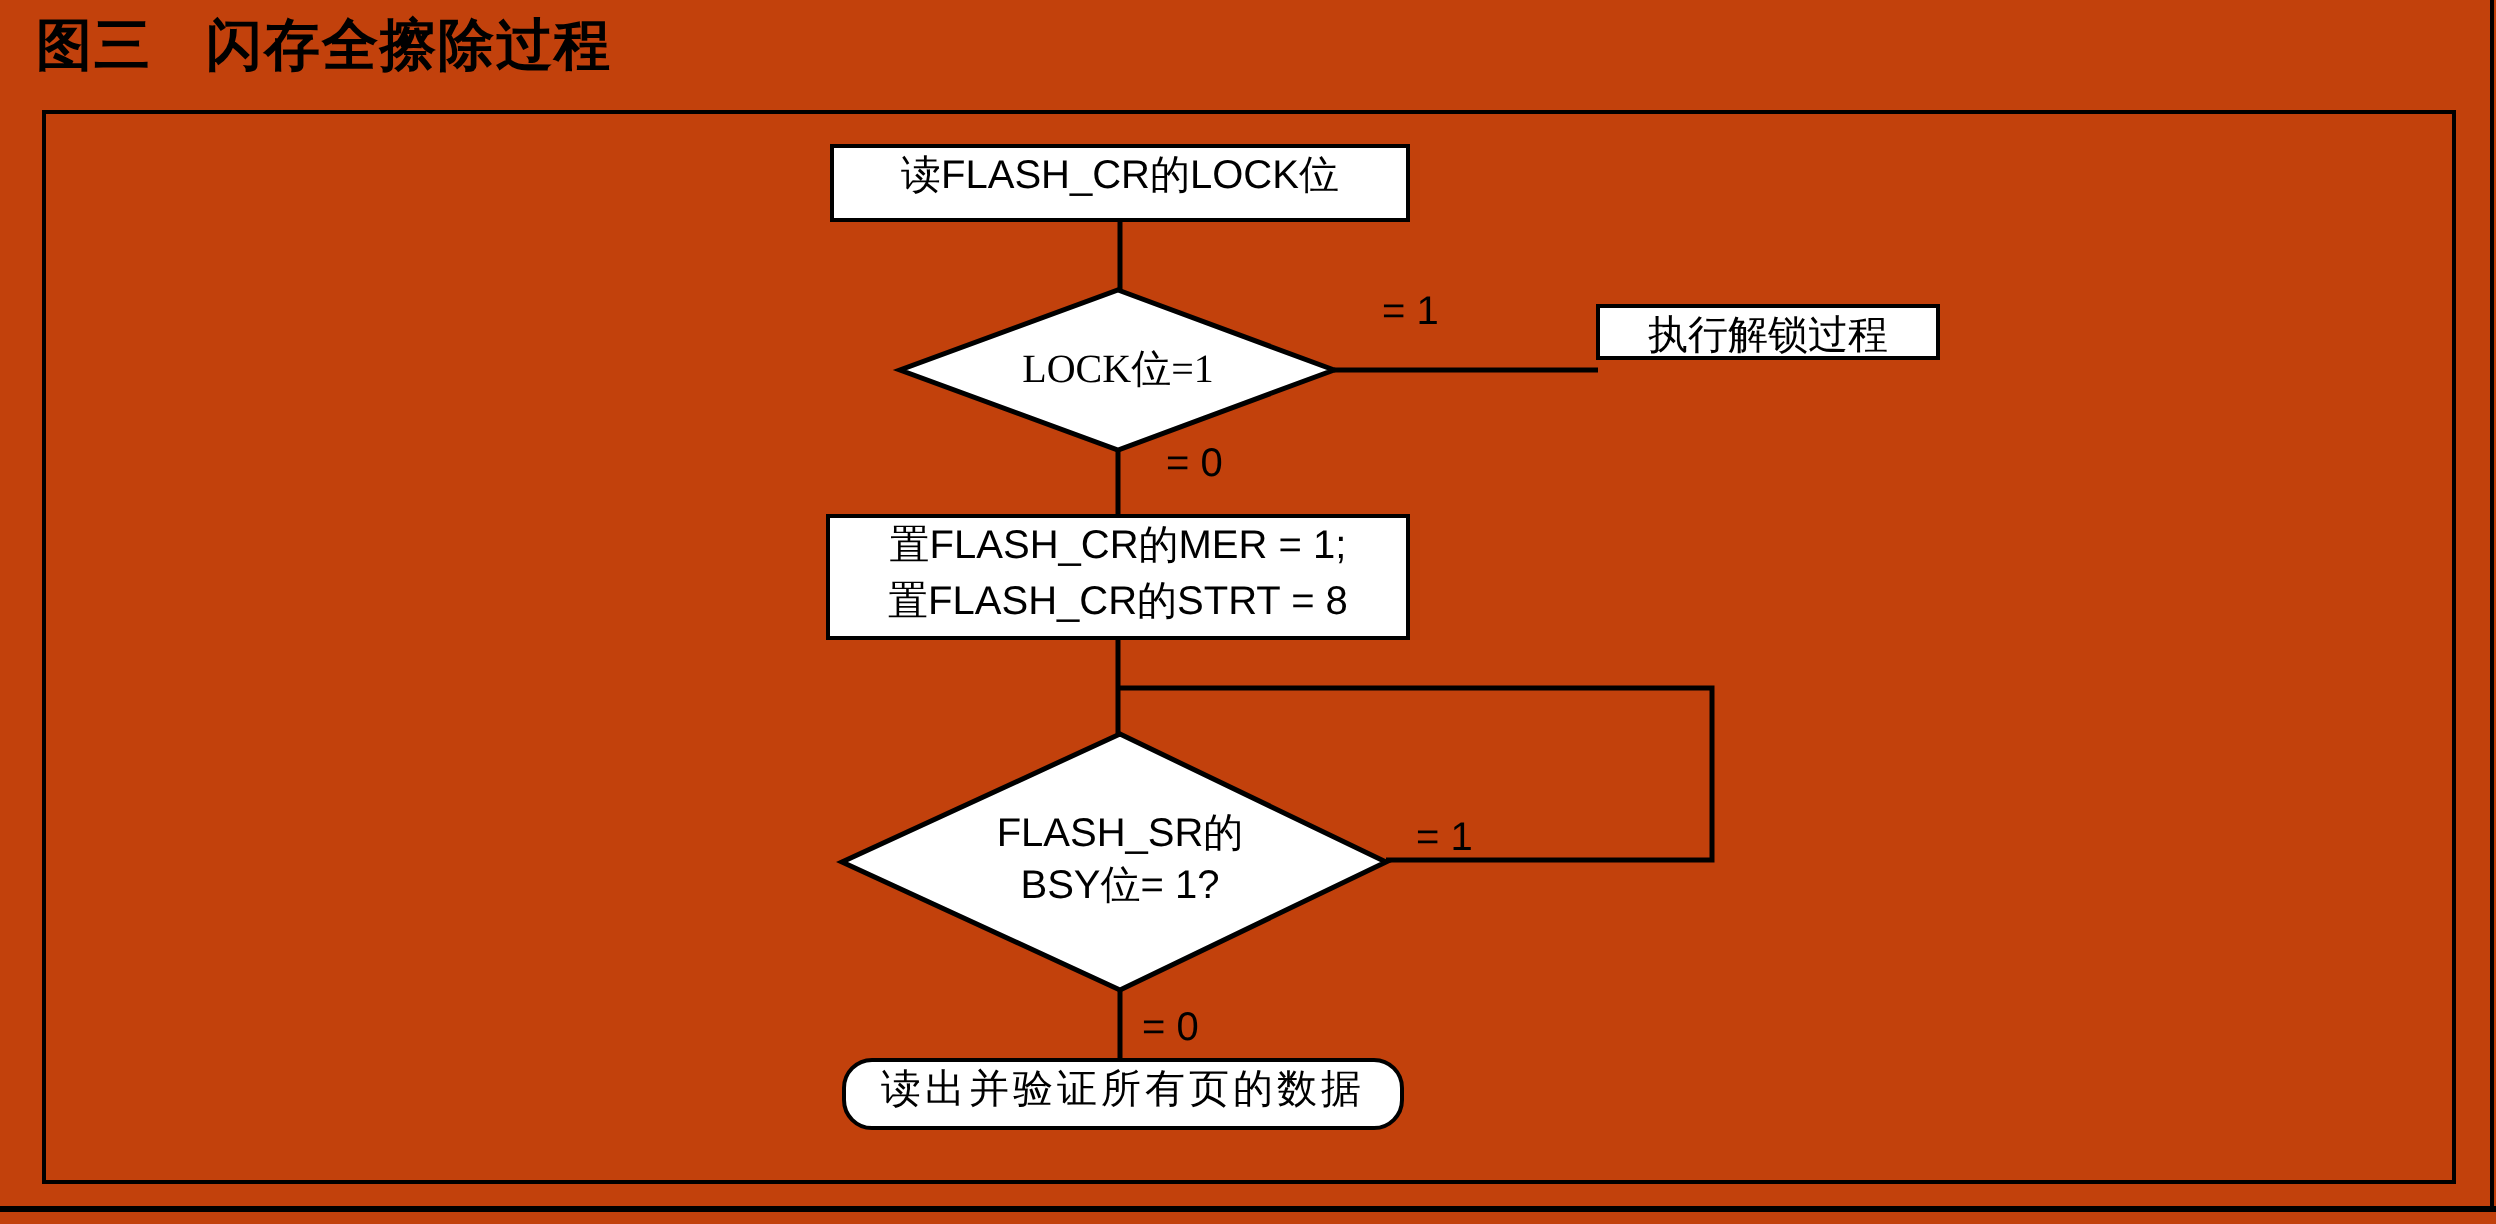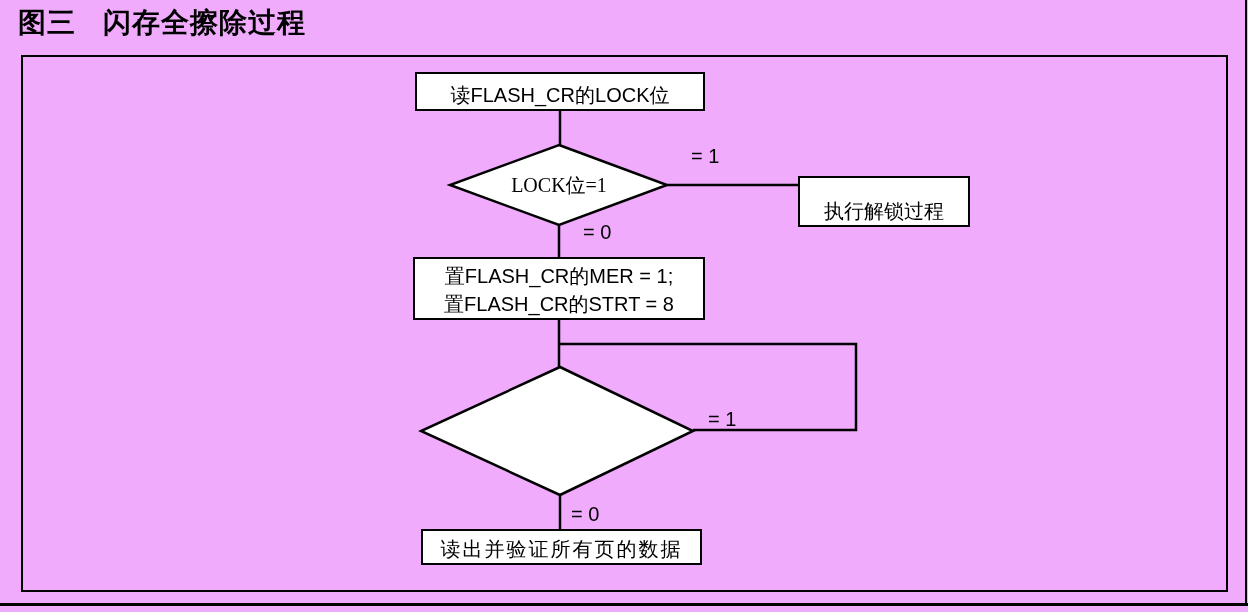--- a/index.html
+++ b/index.html
@@ -1,21 +1,21 @@
 <!DOCTYPE html>
 <html><head>
 <meta charset="utf-8">
 <style>
   * { margin: 0; padding: 0; box-sizing: border-box; }
   html, body { background: #ffffff; }
   .page {
     position: relative;
     width: 1248px;
     height: 612px;
-    background: #f0abfc;
+    background: #c2410c;
     font-family: "Liberation Sans", "DejaVu Sans", sans-serif;
     color: #000000;
     overflow: hidden;
   }
   .fig-title {
     position: absolute;
     left: 18px;
     top: 4px;
     font-size: 28px;
     font-weight: bold;
@@ -56,30 +56,30 @@
     height: 612px;
     pointer-events: none;
   }
   .node-box {
     position: absolute;
     border: 2.5px solid #000000;
     background: #ffffff;
     display: flex;
     flex-direction: column;
     align-items: center;
-    justify-content: flex-end;
+    justify-content: flex-start;
     font-size: 20px;
     line-height: 28px;
     text-align: center;
     white-space: nowrap;
   }
   .box-read-lock { left: 415px; top: 72px;  width: 290px; height: 39px; }
-  .box-unlock    { left: 798px; top: 176px; width: 172px; height: 51px; }
+  .box-unlock    { left: 798px; top: 152px; width: 172px; height: 28px; }
   .box-start     { left: 413px; top: 257px; width: 292px; height: 63px; }
-  .box-verify    { left: 421px; top: 529px; width: 281px; height: 36px; letter-spacing: 2px; }
+  .box-verify    { left: 421px; top: 529px; width: 281px; height: 36px; letter-spacing: 2px; border-radius: 15px; }
   .diamond-label {
     position: absolute;
     text-align: center;
     font-size: 20px;
     line-height: 26px;
     white-space: nowrap;
   }
   .d1-label { left: 449px; top: 172px; width: 220px; font-family: Liberation Serif, serif; }
   .d2-label { left: 424px; top: 404px; width: 272px; }
   .branch-label {
@@ -142,20 +142,24 @@
 
   <div class="branch-label bl-lock-eq0">
     <span>= 0</span>
   </div>
 
   <div class="node-box box-start">
     <span>置FLASH_CR的MER = 1;</span>
     <span>置FLASH_CR的STRT = 8</span>
   </div>
 
+  <div class="diamond-label d2-label">
+    <div>FLASH_SR的</div>
+    <div>BSY位= 1?</div>
+  </div>
 
   <div class="branch-label bl-bsy-eq1">
     <span>= 1</span>
   </div>
 
   <div class="branch-label bl-bsy-eq0">
     <span>= 0</span>
   </div>
 
   <div class="node-box box-verify">

